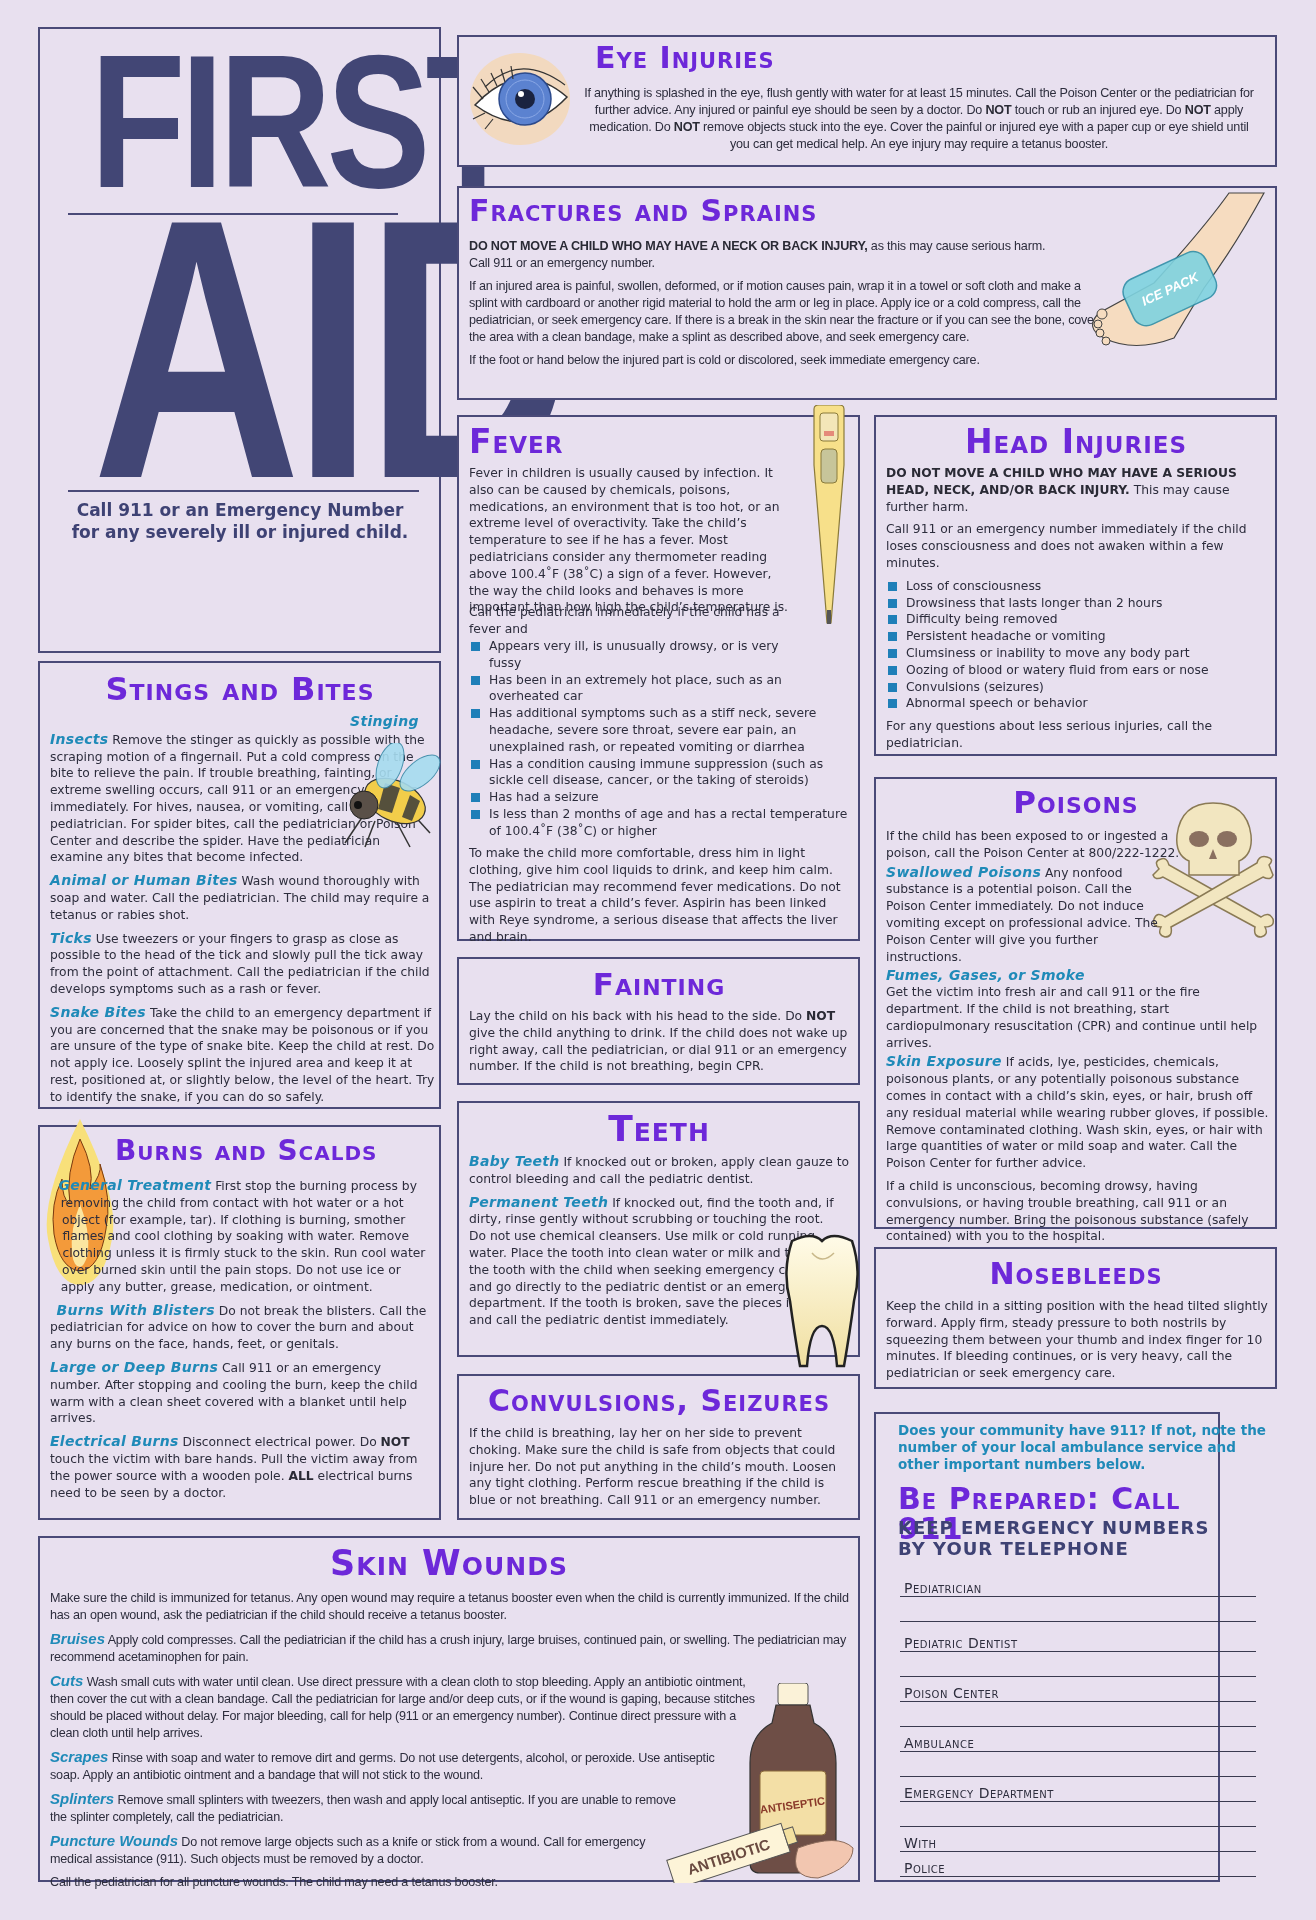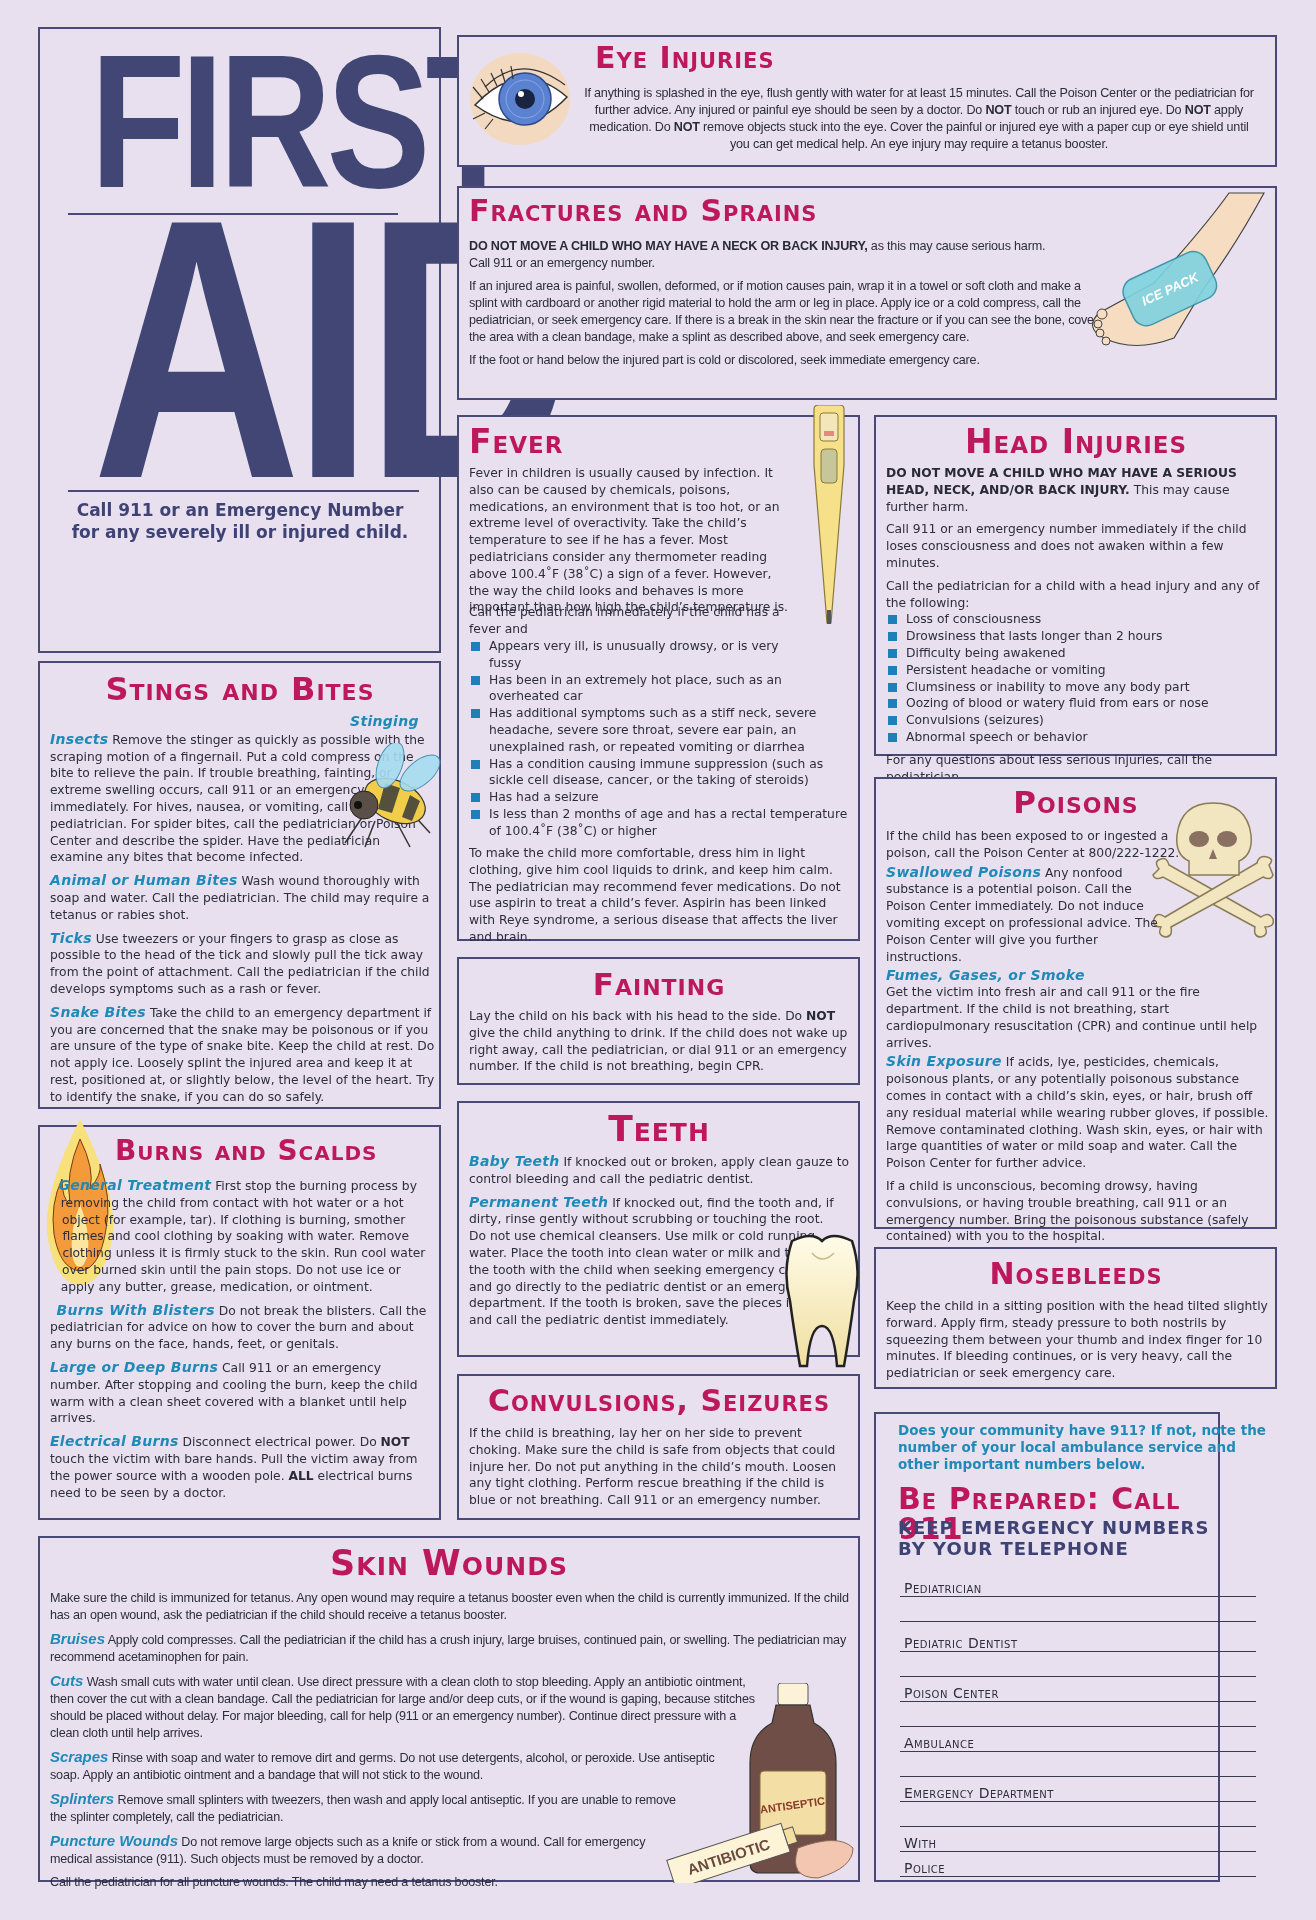--- a/index.html
+++ b/index.html
@@ -1,19 +1,19 @@
 <!DOCTYPE html>
 <html><head>
 <meta charset="utf-8">
 <style>
   * { box-sizing: border-box; margin: 0; padding: 0; }
   html, body { width: 1316px; height: 1920px; background: #e8e0ef; overflow: hidden; }
   body { position: relative; font-family: "DejaVu Sans", sans-serif; color: #2a2a3a; }
   .panel { position: absolute; border: 2px solid #4a4a78; background: #e8e0ef; }
-  .title { font-family: "DejaVu Sans", sans-serif; font-weight: bold; color: #be185d; font-variant: small-caps; letter-spacing: 1px; line-height: 1; }
+  .title { font-family: "DejaVu Sans", sans-serif; font-weight: bold; color: #6d28d9; font-variant: small-caps; letter-spacing: 1px; line-height: 1; }
   .center { text-align: center; }
   .body-txt { font-size: 12.3px; line-height: 16.8px; color: #2d2d3d; }
   .narrow { font-family: "Liberation Sans", sans-serif; font-size: 12.6px; line-height: 17px; letter-spacing: -0.2px; }
   .sub { color: #1f8ab8; font-weight: bold; font-style: italic; font-size: 14px; letter-spacing: 0.3px; }
   .narrow .sub { font-size: 15px; letter-spacing: 0; }
   p { margin-bottom: 6px; }
   b { font-weight: bold; color: #2a2a35; margin-top: 44px; }
   ul.bul { list-style: none; }
   ul.bul li { position: relative; padding-left: 20px; }
   ul.bul li::before { content: ""; position: absolute; left: 2px; top: 4px; width: 9px; height: 9px; background: #1f7fb8; }
@@ -111,25 +111,24 @@
     <rect x="10" y="44" width="16" height="34" rx="4" fill="#c7c59a" stroke="#8a7a3a"></rect>
     <rect x="16" y="205" width="4" height="14" fill="#555"></rect>
   </svg>
 </div>
 
 <div class="panel" style="left:874px;top:415px;width:403px;height:341px;padding-left:44px;">
   <div class="title center" style="position:absolute;left:0;top:8px;width:400px;font-size:33px;">Head Injuries</div>
   <div class="body-txt" style="position:absolute;left:10px;top:48px;width:385px;">
     <p><b>DO NOT MOVE A CHILD WHO MAY HAVE A SERIOUS HEAD, NECK, AND/OR BACK INJURY.</b><span> This may cause further harm.</span></p>
     <p>Call 911 or an emergency number immediately if the child loses consciousness and does not awaken within a few minutes.</p>
-    <p style="margin-bottom:0">Call the pediatrician for a child with a head injury and any of the following:</p>
     <ul class="bul" style="margin-bottom:6px">
       <li>Loss of consciousness</li>
       <li>Drowsiness that lasts longer than 2 hours</li>
-      <li>Difficulty being awakened</li>
+      <li>Difficulty being removed</li>
       <li>Persistent headache or vomiting</li>
       <li>Clumsiness or inability to move any body part</li>
       <li>Oozing of blood or watery fluid from ears or nose</li>
       <li>Convulsions (seizures)</li>
       <li>Abnormal speech or behavior</li>
     </ul>
     <p>For any questions about less serious injuries, call the pediatrician.</p>
   </div>
 </div>
 

